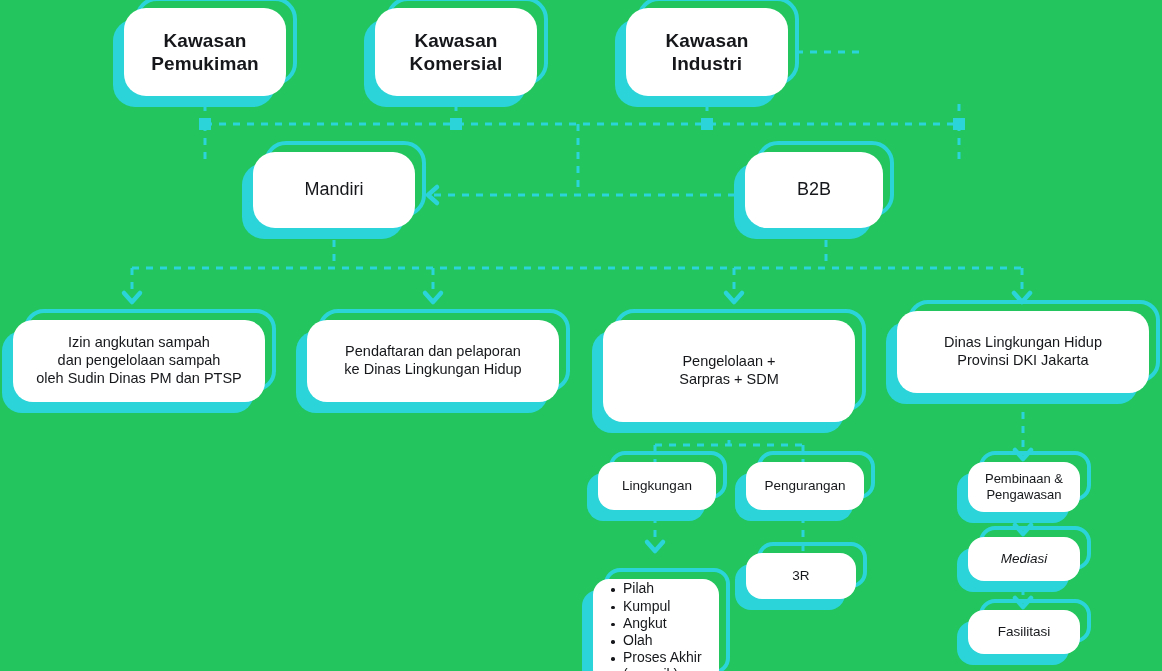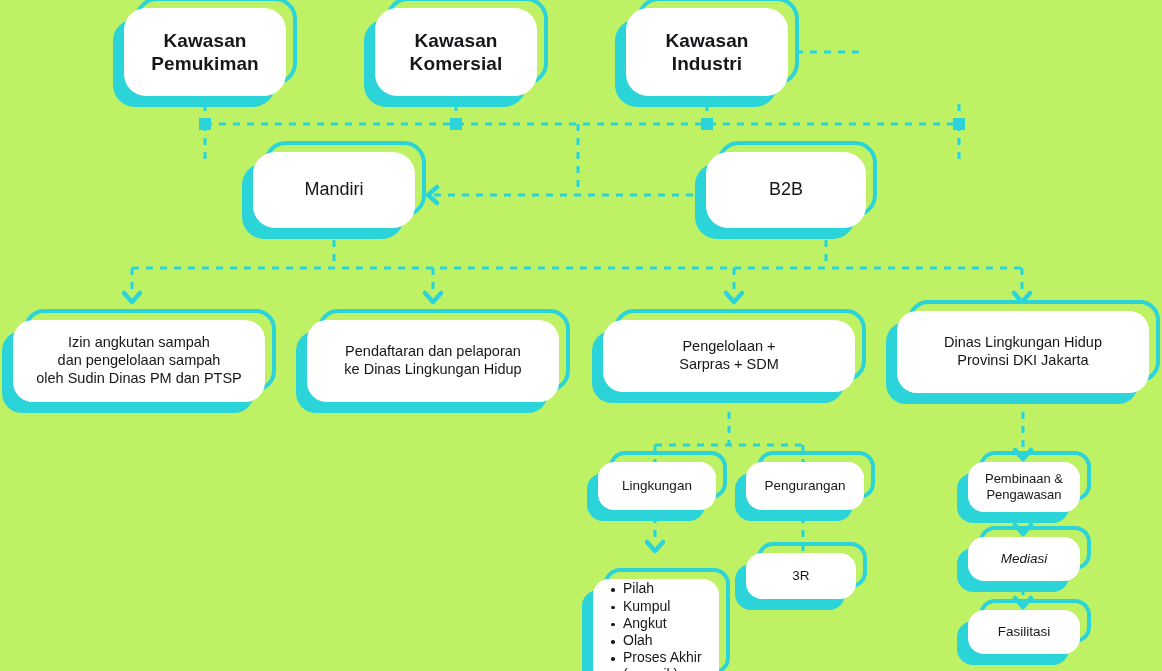--- a/index.html
+++ b/index.html
@@ -97,21 +97,21 @@
     position:absolute;
     left:-12px; top:8px;
     width:3.5px;height:3.5px;
     border-radius:50%;
     background:#15171A;
   }
 </style>
 </head>
 <body style="background: rgb(0, 0, 0);">
 
-<div id="stage" style="background: #bef264;">
+<div id="stage" style="background: #22c55e;">
 
   <svg id="wires" viewBox="0 0 1162 671" width="1162" height="671" aria-hidden="true">
     <defs>
       <g id="chev">
         <path d="M -8,-7 L 0,2 L 8,-7" fill="none" stroke="#2BD4D9" stroke-width="4.5" stroke-linecap="round" stroke-linejoin="round"></path>
       </g>
     </defs>
 
     <g stroke="#2BD4D9" fill="none" stroke-width="3" stroke-dasharray="7 7" stroke-linecap="butt">
 
@@ -212,21 +212,21 @@
 
 
   <div class="node t-mid" style="left: 253px; top: 152px; width: 162px; height: 76px; --r: 22px; --accent: #2BD4D9;">
     <div class="sh-fill"></div>
     <div class="sh-line"></div>
     <div class="card">
       <span class="txt">Mandiri</span>
     </div>
   </div>
 
-  <div class="node t-mid" style="left: 706px; top: 152px; width: 160px; height: 76px; text-decoration: underline; --r: 22px; --accent: #2BD4D9;">
+  <div class="node t-mid" style="left: 745px; top: 152px; width: 138px; height: 76px; text-decoration: underline; --r: 22px; --accent: #2BD4D9;">
     <div class="sh-fill"></div>
     <div class="sh-line"></div>
     <div class="card">
       <span class="txt">B2B</span>
     </div>
   </div>
 
   <div class="node t-body" style="left: 13px; top: 320px; width: 252px; height: 82px; --r: 20px; --accent: #2BD4D9;">
     <div class="sh-fill"></div>
     <div class="sh-line"></div>
@@ -239,21 +239,21 @@
 
   <div class="node t-body" style="left: 307px; top: 320px; width: 252px; height: 82px; --r: 20px; --accent: #2BD4D9;">
     <div class="sh-fill"></div>
     <div class="sh-line"></div>
     <div class="card">
       <span class="txt">Pendaftaran dan pelaporan
 ke Dinas Lingkungan Hidup</span>
     </div>
   </div>
 
-  <div class="node t-body" style="left: 603px; top: 320px; width: 252px; height: 72px; --r: 20px; --accent: #2BD4D9;">
+  <div class="node t-body" style="left: 603px; top: 320px; width: 252px; height: 102px; --r: 20px; --accent: #2BD4D9;">
     <div class="sh-fill"></div>
     <div class="sh-line"></div>
     <div class="card">
       <span class="txt">Pengelolaan +
 Sarpras + SDM</span>
     </div>
   </div>
 
   <div class="node t-body" style="left: 897px; top: 311px; width: 252px; height: 82px; --r: 20px; --accent: #2BD4D9;">
     <div class="sh-fill"></div>

